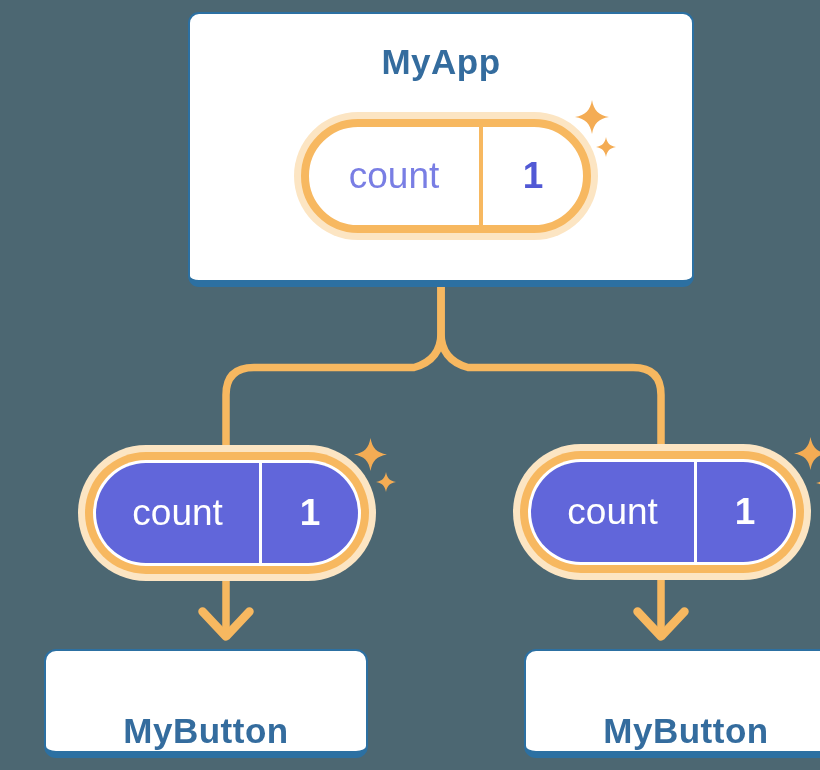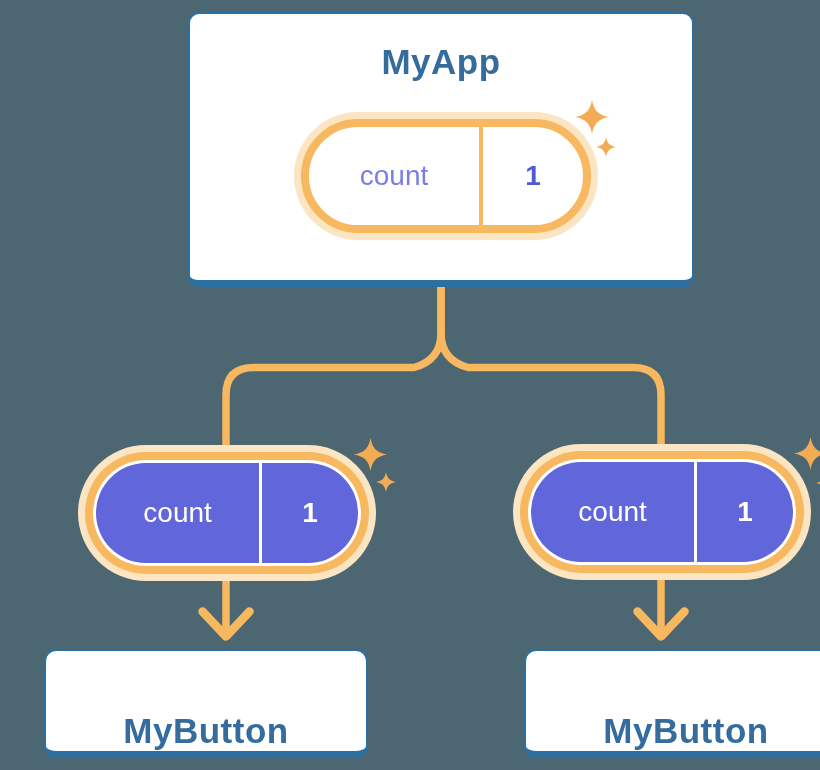--- a/index.html
+++ b/index.html
@@ -80,21 +80,21 @@
   }
   .pill-solid .pill-label, .pill-solid .pill-value { color: #FFFFFF; }
   .pill-solid .pill-divider { background: #FFFFFF; width: 3px; }
   .pill-solid.left  { left: 65px;  top: 463px; }
   .pill-solid.right { left: 500px; top: 462px; }
 
   .pill-cell {
     display: flex;
     align-items: center;
     justify-content: center;
-    font-size: 28px;
+    font-size: 37px;
   }
   .pill-label-cell { flex: 63 0 0; }
   .pill-value-cell { flex: 37 0 0; font-weight: 700; }
   .pill-divider { height: 100%; }
 
   .sparkles { position: absolute; }
   .sparkles.top   { left: 538px; top: 96px;  width: 52px; height: 66px; }
   .sparkles.left  { left: 320px; top: 434px; width: 48px; height: 62px; }
   .sparkles.right { left: 760px; top: 434px; width: 48px; height: 62px; }
 

